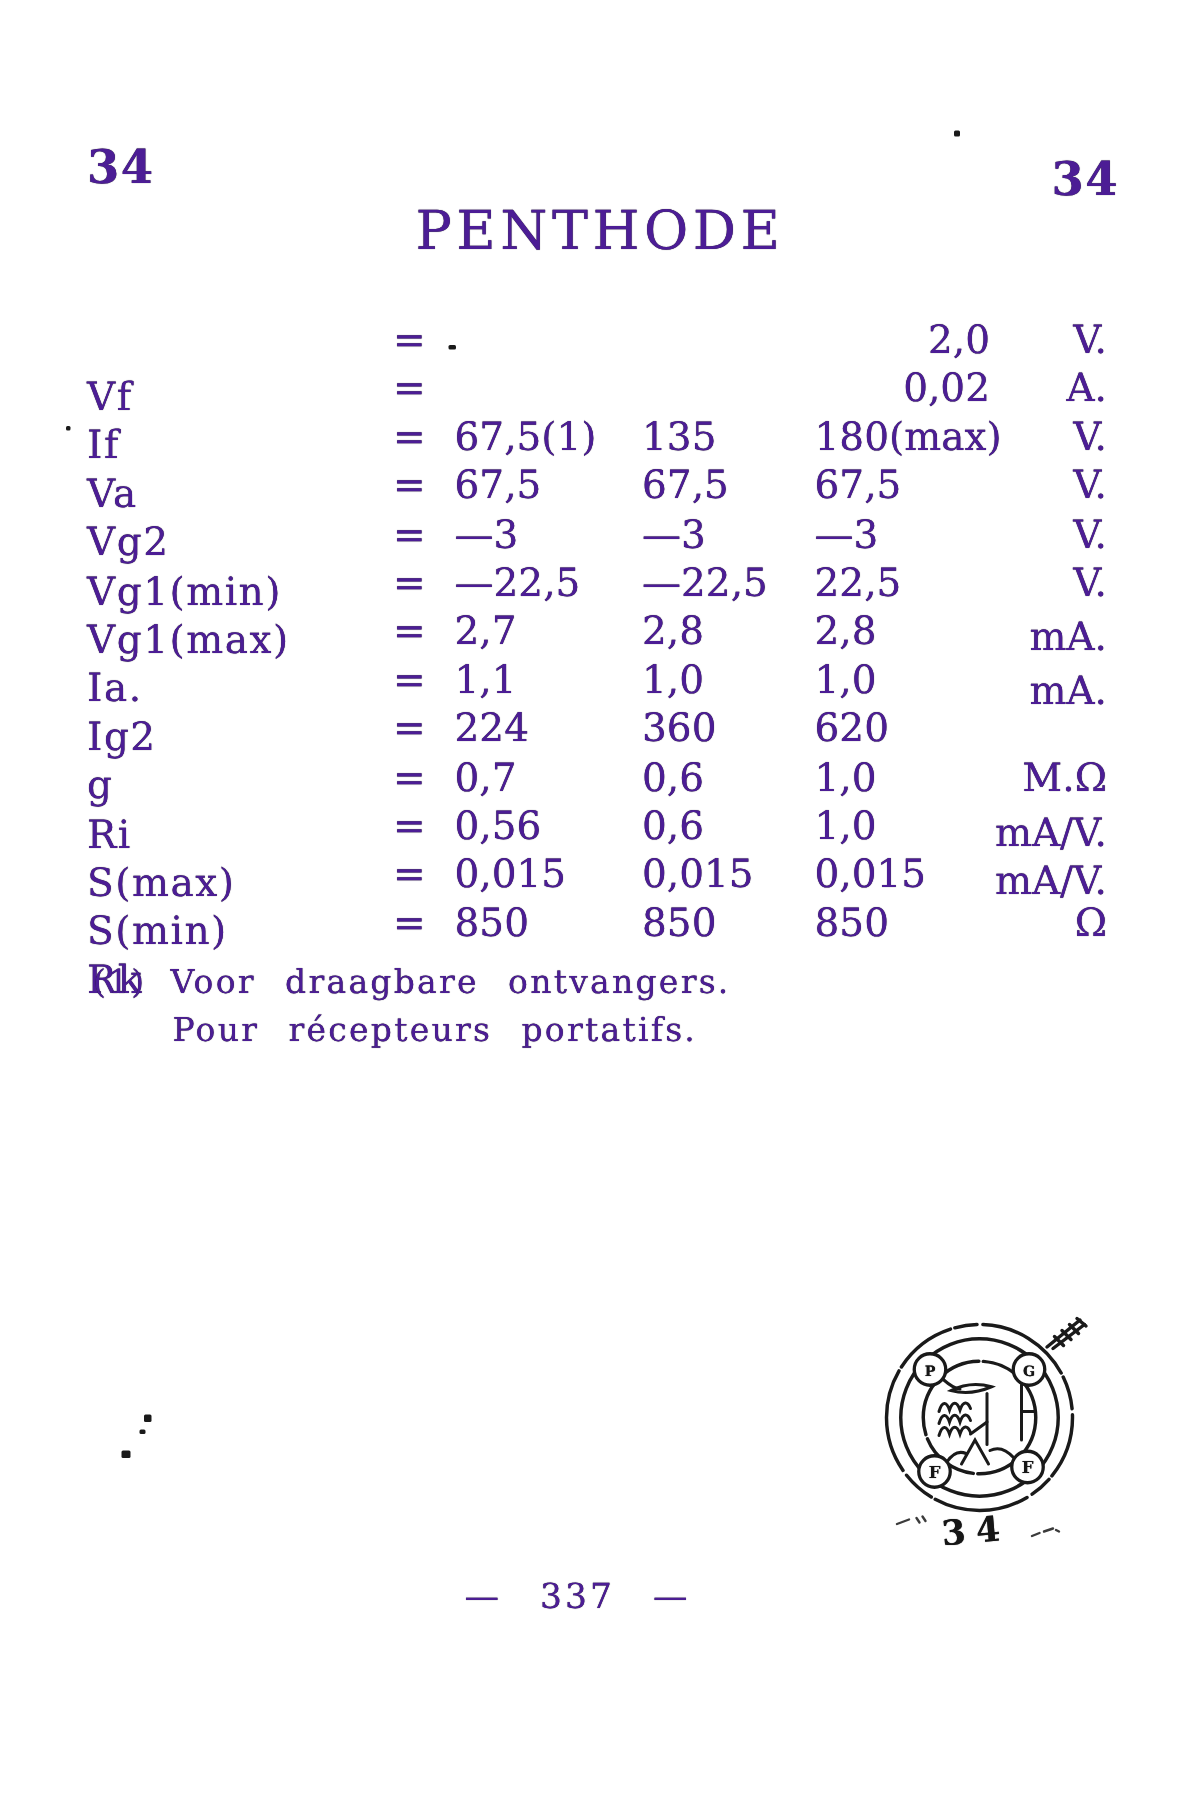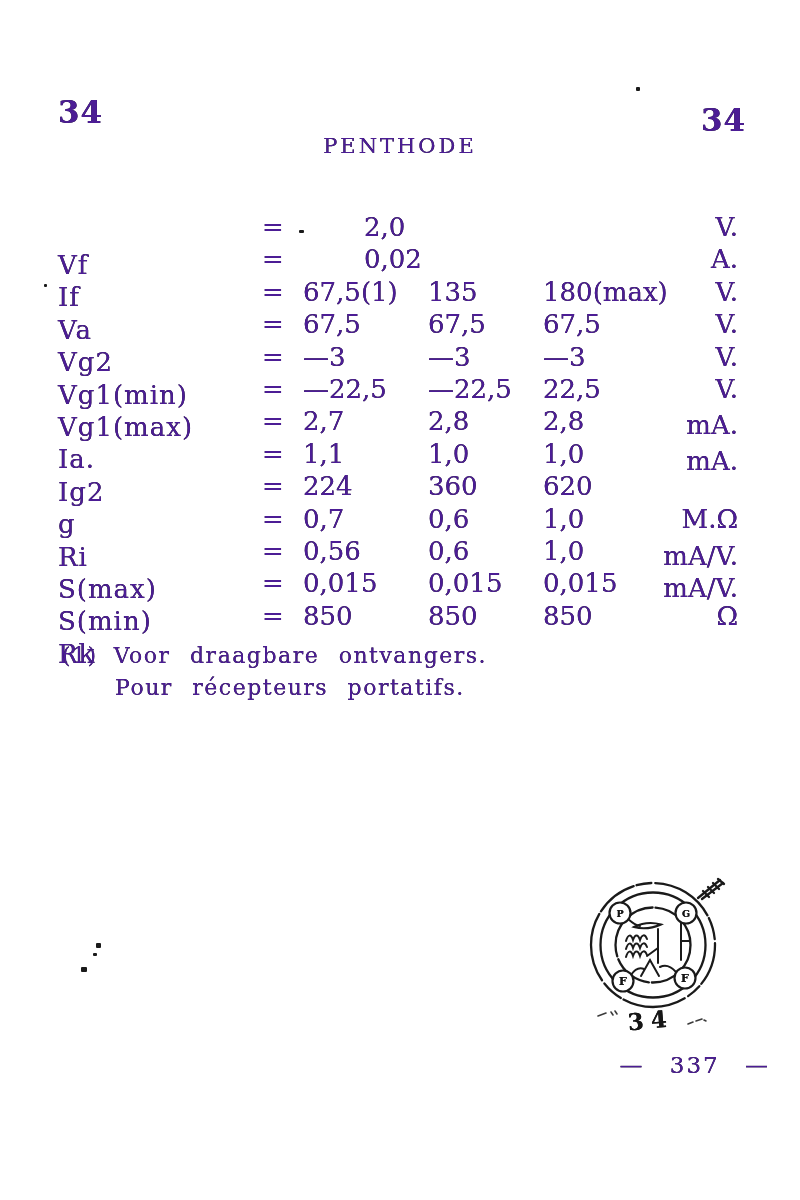--- a/index.html
+++ b/index.html
@@ -3,42 +3,42 @@
 <meta charset="utf-8">
 <style>
   html,body{margin:0;padding:0;background:#e8e8e8;}
   .page{position:relative;width:800px;height:1200px;background:#ffffff;
         font-family:"DejaVu Serif", serif;color:#4c1d95;overflow:hidden;
         text-shadow:0 0 .5px #161616;}
   .pagenum{position:absolute;font-size:31px;font-weight:bold;letter-spacing:1px;}
   .pagenum.left{left:58px;top:94px;}
   .pagenum.right{left:701px;top:102px;}
   .title{position:absolute;top:134px;left:0;width:800px;text-align:center;
-         font-size:21px;letter-spacing:3px;}
+         font-size:36px;letter-spacing:3px;}
   .subtitle{position:absolute;top:167px;left:0;width:800px;text-align:center;
             font-size:22px;letter-spacing:2px;}
   .spec{position:absolute;top:211px;left:0;width:800px;font-size:26px;}
   .trow{position:relative;height:32.4px;line-height:32px;}
   .trow span{position:absolute;white-space:pre;}
   .lbl{left:58px;letter-spacing:1px;margin-top:38px;}
   .eq{left:262px;}
   .v1{left:303px;}
   .v2{left:428px;}
   .v3{left:543px;}
-  .vc{left:364px;width:310px;text-align:left;}
+  .vc{left:350px;width:310px;text-align:right;}
   .unit{right:62px;}
   .trow:nth-child(7) .unit{transform:translateY(4px);}
   .trow:nth-child(8) .unit{transform:translateY(7px);}
   .trow:nth-child(11) .unit{transform:translateY(5px);}
   .trow:nth-child(12) .unit{transform:translateY(5px);}
   .footnote{position:absolute;top:640px;left:62px;font-size:22px;
             letter-spacing:1.5px;word-spacing:11px;line-height:32px;}
   .fmark{display:inline-block;margin-right:16px;}
   .fline2{margin-left:53px;}
-  .footer{position:absolute;top:1052px;left:0;width:770px;text-align:right;
+  .footer{position:absolute;top:1052px;left:0;width:770px;text-align:center;
           font-size:23px;word-spacing:16px;letter-spacing:2px;}
   .diagram{position:absolute;left:584px;top:866px;}
   .dot{position:absolute;background:#1a1a1a;border-radius:1px;}
   svg text{font-family:"DejaVu Serif", serif;fill:#161616;}
 </style>
 </head>
 <body>
 
 <div class="page">
 

